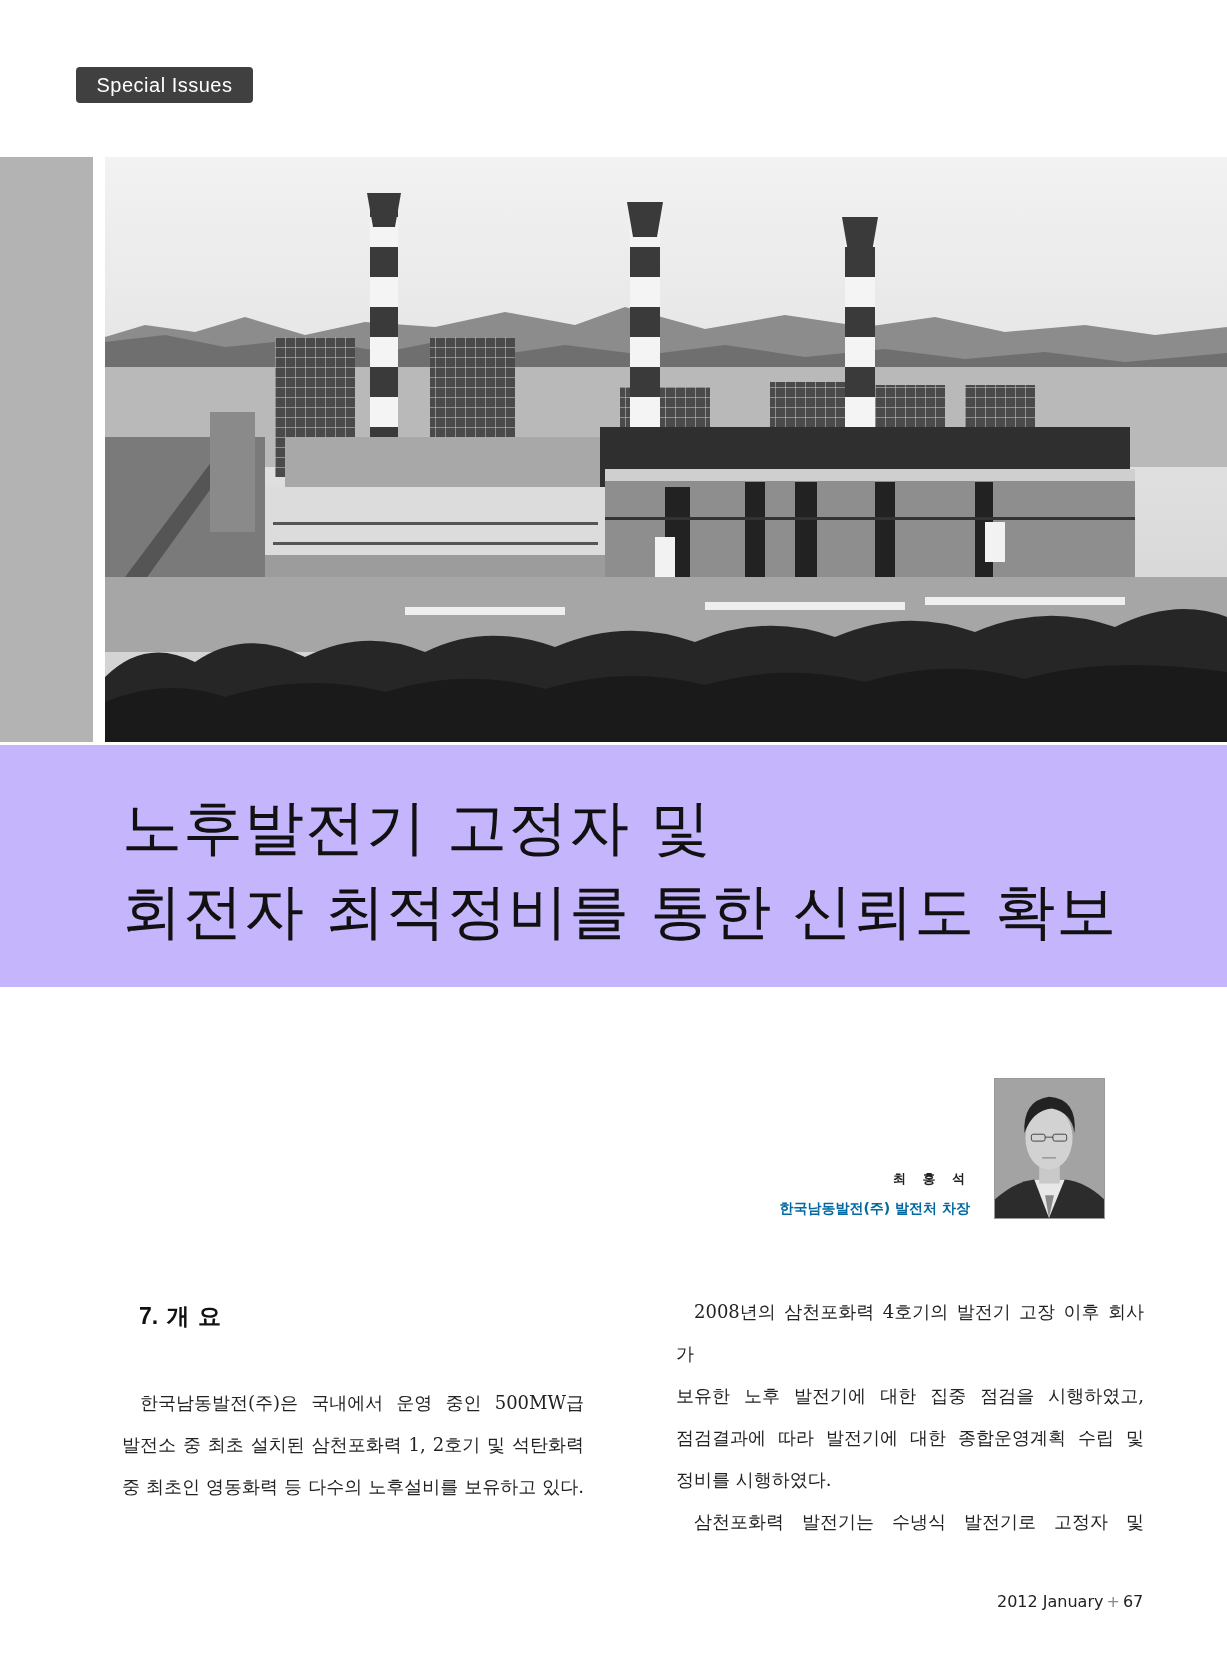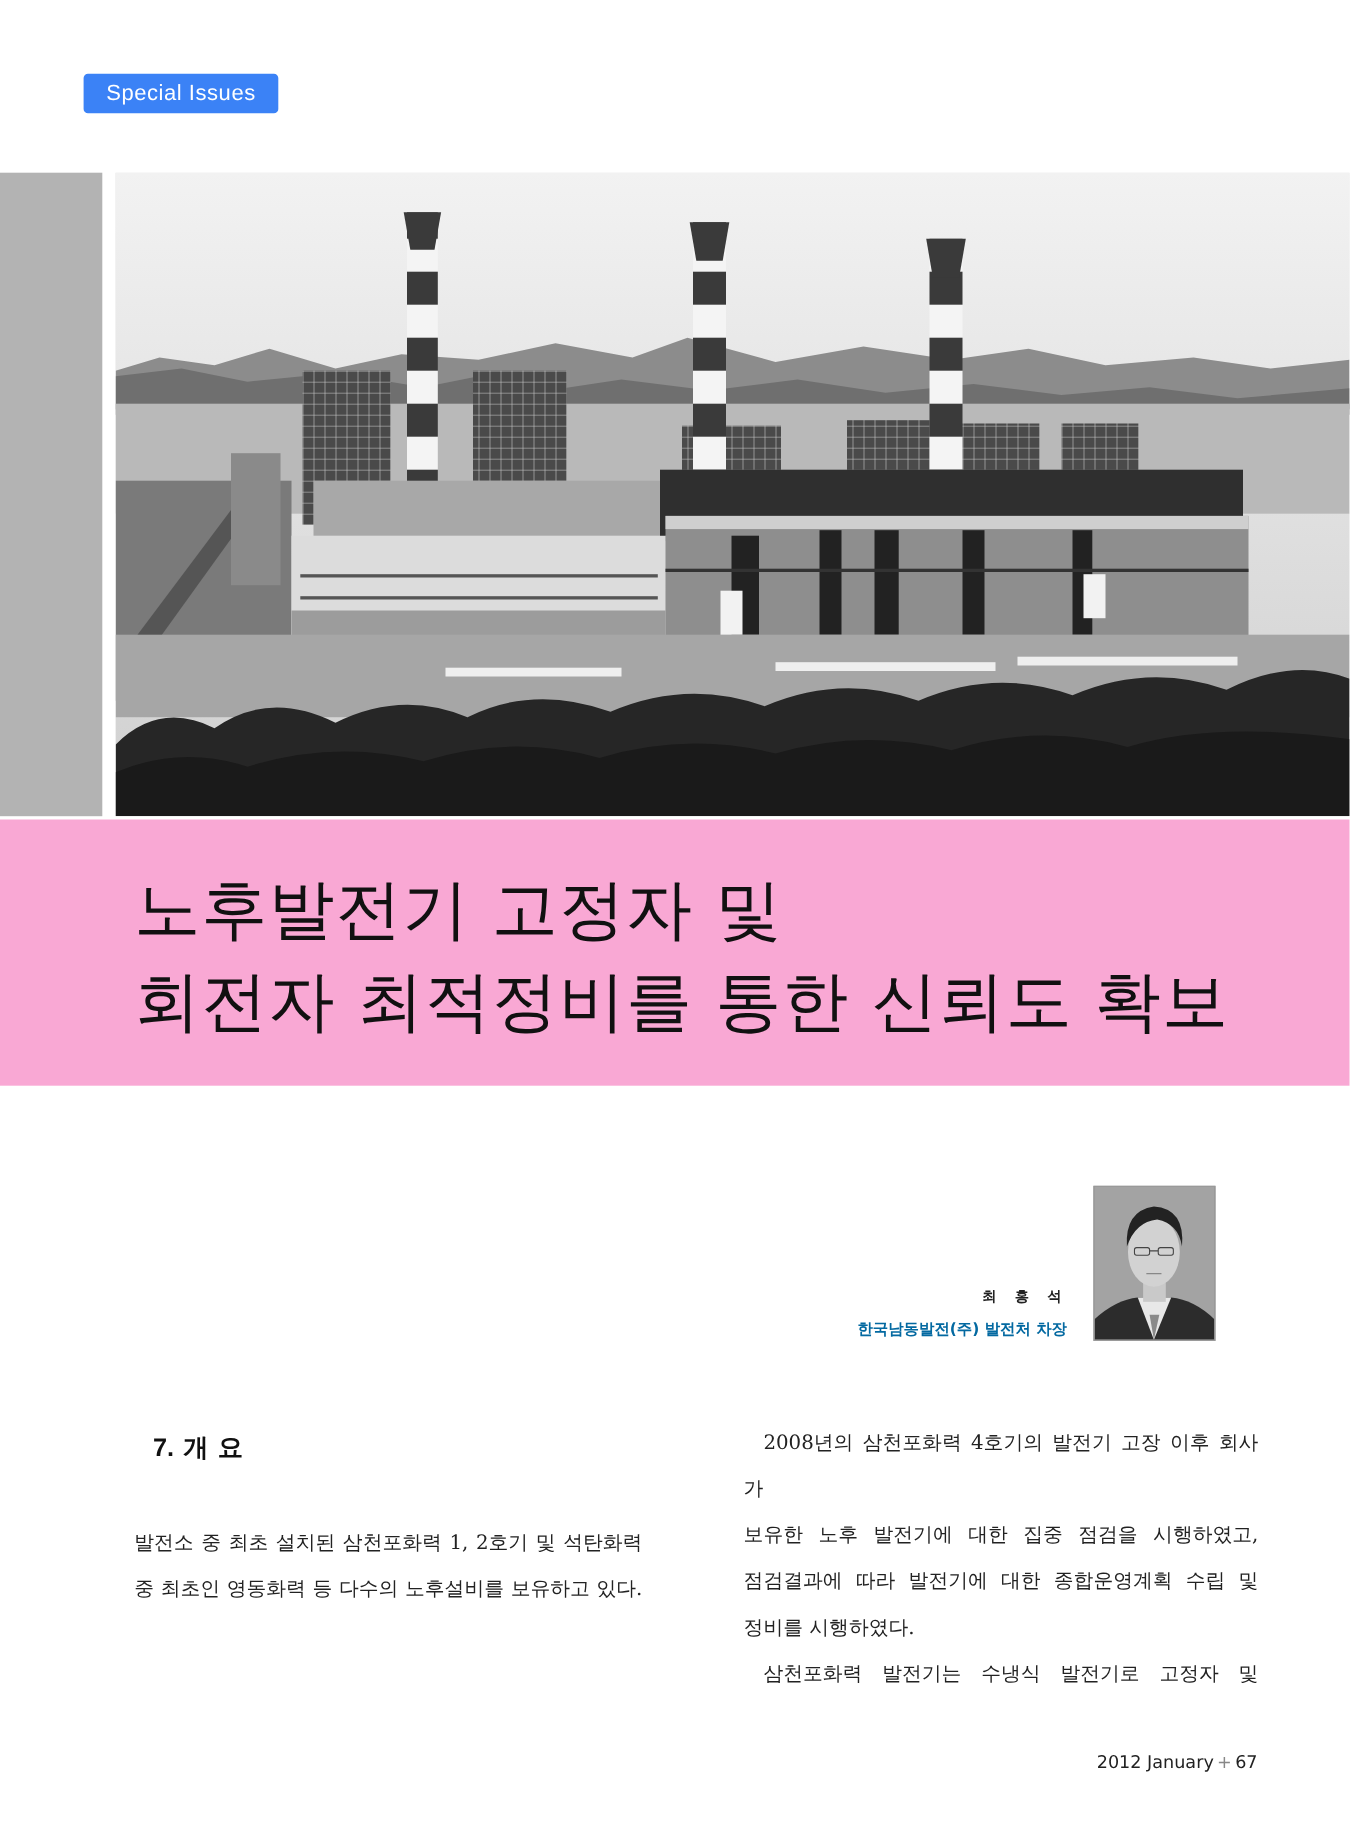--- a/index.html
+++ b/index.html
@@ -1,36 +1,36 @@
 <!DOCTYPE html>
 <html><head>
 <meta charset="utf-8">
 <style>
   * { margin: 0; padding: 0; box-sizing: border-box; }
   html, body { width: 1227px; height: 1660px; background: #ffffff; overflow: hidden; }
   body { position: relative; font-family: "DejaVu Sans", sans-serif; color: #1a1a1a; }
 
   .section-tag {
     position: absolute; left: 76px; top: 67px; width: 177px; height: 36px;
-    background: #3b82f6; border-radius: 4px; color: #ffffff;
+    background: #404040; border-radius: 4px; color: #ffffff;
     font-family: "Liberation Sans", sans-serif; font-size: 20px; letter-spacing: 0.5px;
     display: flex; align-items: center; justify-content: center;
   }
 
   .side-bar { position: absolute; left: 0; top: 157px; width: 93px; height: 585px; background: #b3b3b3; }
 
   .hero-photo {
     position: absolute; left: 105px; top: 157px; width: 1122px; height: 585px;
     overflow: hidden; background: #e8e8e8;
   }
   .hero-photo svg { display: block; width: 100%; height: 100%; }
 
   .title-band {
     position: absolute; left: 0; top: 745px; width: 1227px; height: 242px;
-    background: #f9a8d4;
+    background: #c4b5fd;
   }
   .title-band h1 {
     position: absolute; left: 122px; top: 40px;
     font-family: "DejaVu Serif", serif; font-weight: normal;
     font-size: 60px; line-height: 84px; color: #111111; letter-spacing: 1px;
   }
   .title-band h1 span { display: block; white-space: nowrap; }
 
   .portrait {
     position: absolute; left: 994px; top: 1078px; width: 111px; height: 141px;
@@ -177,20 +177,21 @@
     <rect x="59" y="56" width="14" height="7" rx="2" fill="none" stroke="#444" stroke-width="1"></rect>
     <line x1="51" y1="59" x2="59" y2="59" stroke="#444" stroke-width="1"></line>
 
     <line x1="48" y1="80" x2="62" y2="80" stroke="#888" stroke-width="1.2"></line>
   </svg>
 </div>
 
 <div class="section-heading">7. 개 요</div>
 
 <div class="col col-left">
+  <span class="line indent">한국남동발전(주)은 국내에서 운영 중인 500MW급</span>
   <span class="line">발전소 중 최초 설치된 삼천포화력 1, 2호기 및 석탄화력</span>
   <span class="line">중 최초인 영동화력 등 다수의 노후설비를 보유하고 있다.</span>
 </div>
 
 <div class="col col-right">
   <span class="line indent">2008년의 삼천포화력 4호기의 발전기 고장 이후 회사가</span>
   <span class="line">보유한 노후 발전기에 대한 집중 점검을 시행하였고,</span>
   <span class="line">점검결과에 따라 발전기에 대한 종합운영계획 수립 및</span>
   <span class="line last">정비를 시행하였다.</span>
   <span class="line indent">삼천포화력 발전기는 수냉식 발전기로 고정자 및</span>

